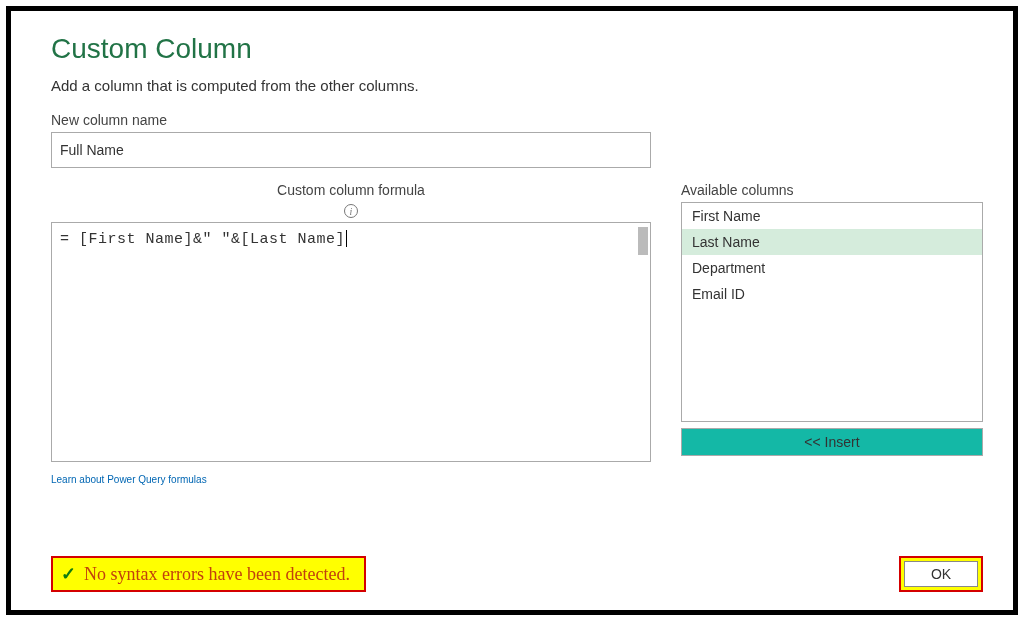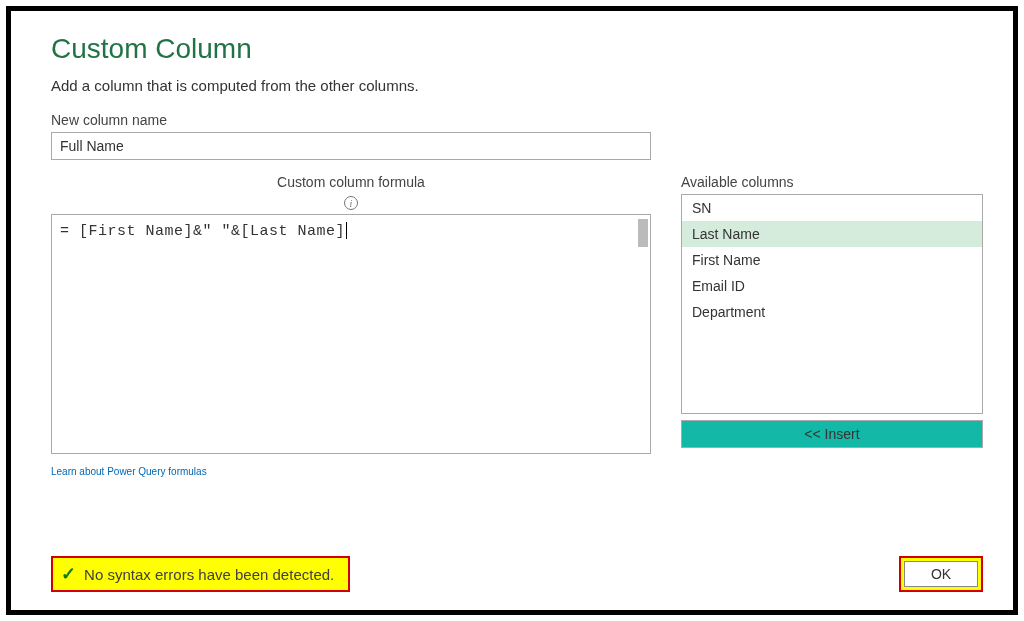--- a/index.html
+++ b/index.html
@@ -37,21 +37,21 @@
     }
     
     .field-label {
       font-size: 14px;
       color: #444;
       margin-bottom: 4px;
     }
     
     .text-input {
       width: 600px;
-      height: 28px;
+      height: 36px;
       border: 1px solid #aaa;
       padding: 4px 8px;
       font-size: 14px;
       color: #333;
       font-family: inherit;
     }
     
     .main-row {
       display: flex;
       gap: 30px;
@@ -180,22 +180,23 @@
       border: 2px solid #d40000;
     }
     
     .check-icon {
       color: #107c10;
       font-size: 18px;
       font-weight: bold;
     }
     
     .status-text {
-      font-size: 15px;
-      color: #404040;
+      font-size: 18px;
+      color: #c2410c;
+      font-family: Liberation Serif, serif;
     }
     
     .button-group {
       display: flex;
     }
     
     .ok-btn-wrap {
       padding: 3px;
       background: #ffff00;
       border: 2px solid #d40000;
@@ -244,25 +245,24 @@
       <div class="formula-box">
         <span class="formula-content">= [First Name]&amp;" "&amp;[Last Name]</span><span class="formula-cursor"></span>
         <div class="scrollbar-thumb"></div>
       </div>
       <span class="learn-link">Learn about Power Query formulas</span>
     </div>
 
     <div class="right-col">
       <div class="field-label">Available columns</div>
       <div class="columns-list">
-        <div class="column-item">SN</div>
+        <div class="column-item">First Name</div>
         <div class="column-item selected">Last Name</div>
-        <div class="column-item">First Name</div>
+        <div class="column-item">Department</div>
         <div class="column-item">Email ID</div>
-        <div class="column-item">Department</div>
       </div>
       <button class="insert-btn">&lt;&lt; Insert</button>
     </div>
   </div>
   
   <div class="bottom-row">
     <div class="status-box">
       <span class="check-icon">✓</span>
       <span class="status-text">No syntax errors have been detected.</span>
     </div>

